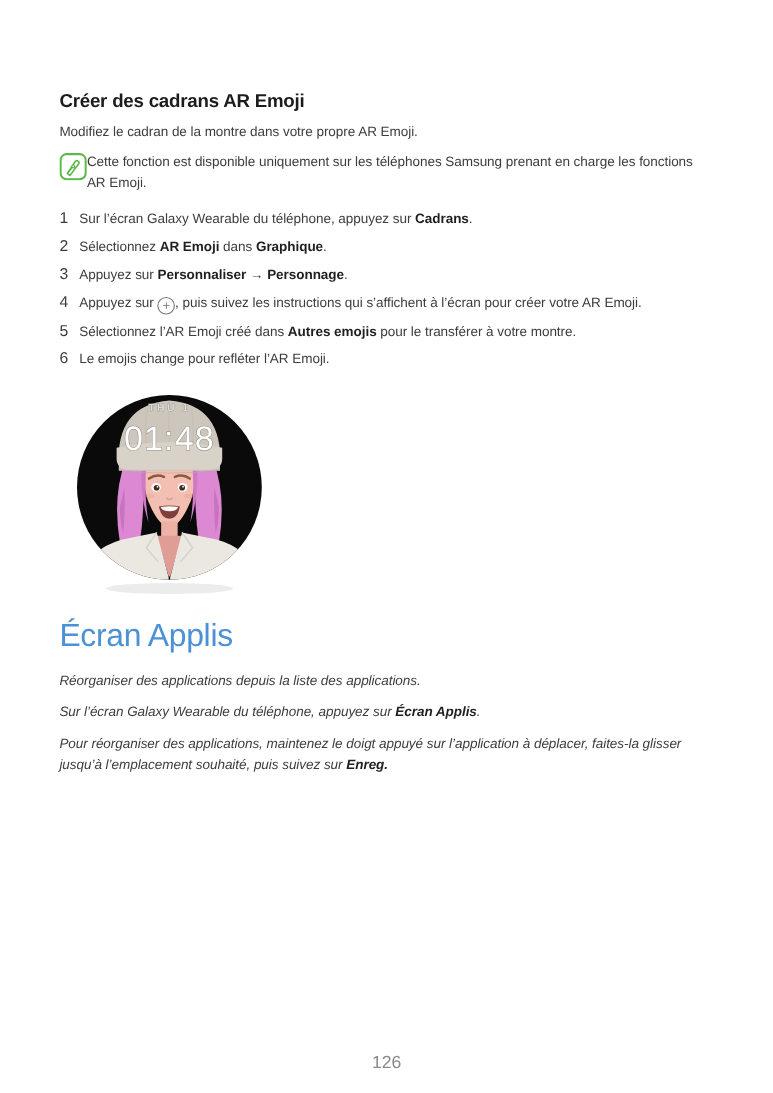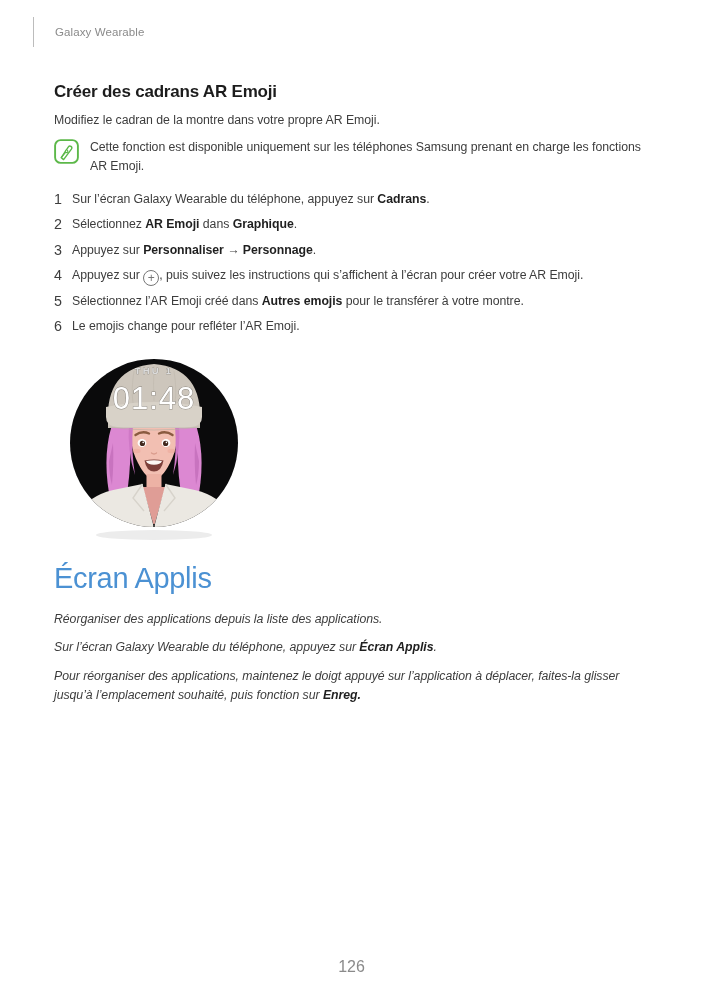--- a/index.html
+++ b/index.html
@@ -12,21 +12,21 @@
     border-left:1px solid #bcbcbc; display:flex; align-items:center; padding-left:21px;
   }
   .doc-header .hdr-text { font-size:11.5px; color:#8a8a8a; letter-spacing:0.1px; }
 
   .content { position:absolute; top:82px; left:54px; width:595px; }
 
   h2.sec-title { margin:0 0 9px; font-size:17px; font-weight:700; color:#1c1c1c; letter-spacing:-0.2px; }
   .body { margin:0 0 7px; font-size:12.3px; line-height:19.5px; color:#3d3d3d; letter-spacing:-0.05px; }
   .b { font-weight:700; color:#1f1f1f; }
 
-  .note { display:flex; align-items:flex-start; gap:11px; margin:5px 0 12px; }
+  .note { display:flex; align-items:flex-start; margin:5px 0 12px; }
   .note-icon { flex:none; width:25px; height:25px; margin-top:1px; }
   .note .body { margin:0; }
 
   .steps { list-style:none; margin:13px 0 0; padding:0; }
   .step { display:flex; margin-bottom:6px; }
   .step-num { flex:none; width:18px; font-size:14.3px; color:#3d3d3d; line-height:19.5px; }
   .step-body { flex:1; }
   .step-body .body { margin:0; }
   .step-sub { margin-top:1px; }
 
@@ -45,23 +45,20 @@
     position:absolute; left:0; right:0; bottom:18px; text-align:center;
     font-size:16px; color:#8a8a8a;
   }
   .watch-time-text { font-family:"Liberation Sans", sans-serif; }
 </style>
 </head>
 <body>
 
 <div class="page">
 
-  <header class="doc-header">
-    <span class="hdr-text">Galaxy Wearable</span>
-  </header>
 
   <main class="content">
 
     <section>
       <h2 class="sec-title">Créer des cadrans AR Emoji</h2>
       <p class="body">Modifiez le cadran de la montre dans votre propre AR Emoji.</p>
 
       <div class="note">
         <span class="note-icon">
           <svg width="25" height="25" viewBox="0 0 25 25">
@@ -175,21 +172,21 @@
           <text class="watch-time-text" x="100" y="31" text-anchor="middle" font-size="9.5" font-weight="bold" letter-spacing="2.2" fill="#dcdcdc" stroke="rgba(0,0,0,0.4)" stroke-width="0.5" paint-order="stroke">THU 1</text>
           <text class="watch-time-text" x="100" y="66" text-anchor="middle" font-size="31" letter-spacing="1" fill="#ffffff" stroke="rgba(0,0,0,0.35)" stroke-width="0.9" paint-order="stroke">01:48</text>
         </svg>
       </figure>
     </section>
 
     <section class="sec2">
       <h1 class="chapter-title">Écran Applis</h1>
       <p class="body"><span>Réorganiser des applications depuis la liste des applications.</span></p>
       <p class="body"><span>Sur l’écran Galaxy Wearable du téléphone, appuyez sur </span><span class="b">Écran Applis</span><span>.</span></p>
-      <p class="body"><span>Pour réorganiser des applications, maintenez le doigt appuyé sur l’application à déplacer, faites-la glisser jusqu’à l’emplacement souhaité, puis fonction sur </span><span class="b">Enreg.</span></p>
+      <p class="body"><span>Pour réorganiser des applications, maintenez le doigt appuyé sur l’application à déplacer, faites-la glisser jusqu’à l’emplacement souhaité, puis suivez sur </span><span class="b">Enreg.</span></p>
     </section>
 
   </main>
 
   <footer class="footer-num">
     <span>126</span>
   </footer>
 
 </div>
 

